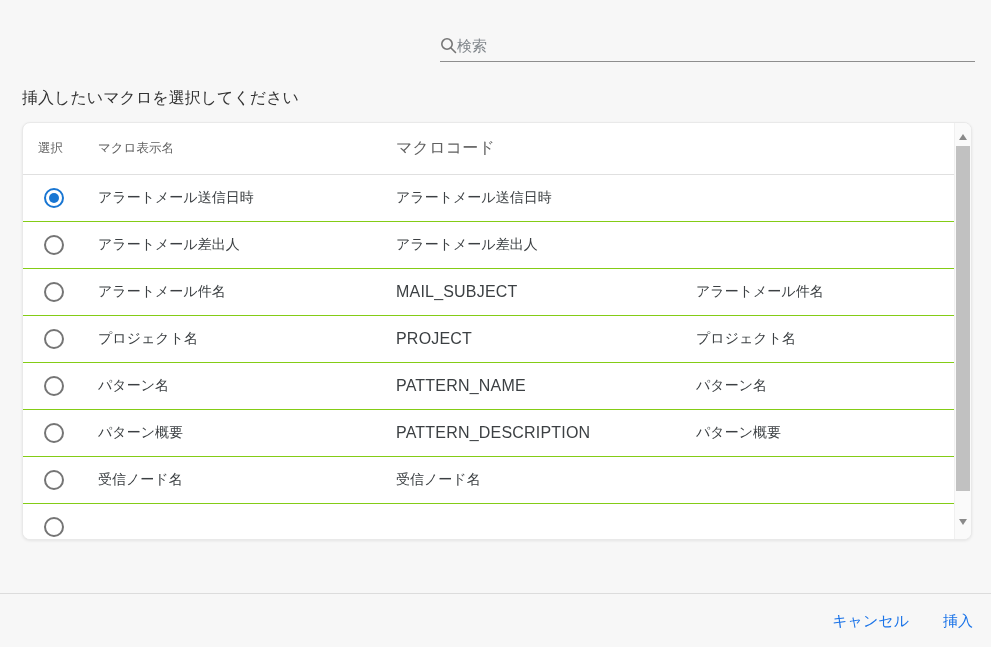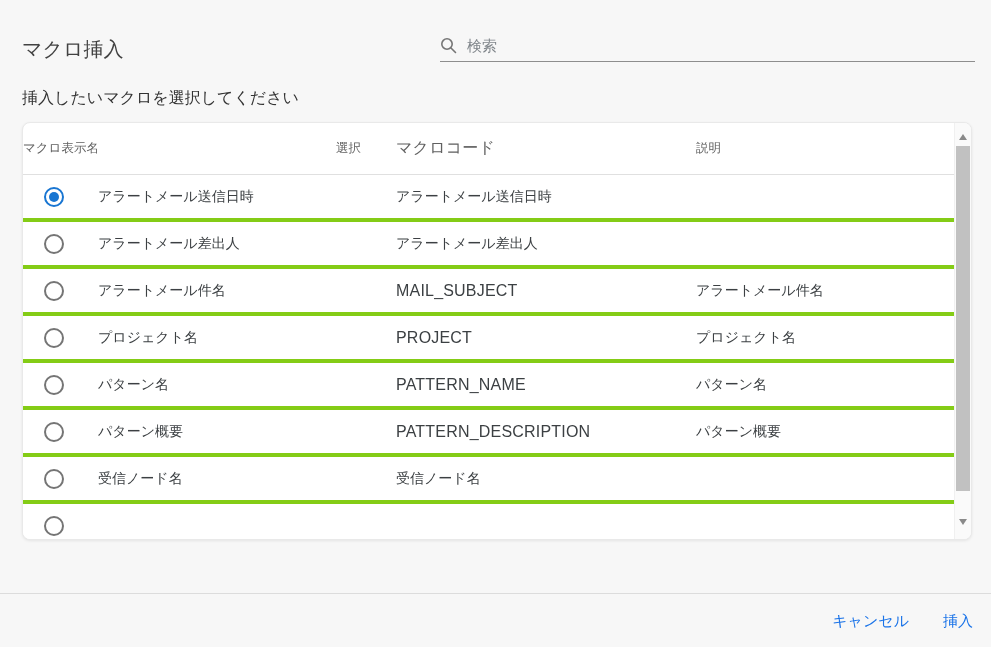--- a/index.html
+++ b/index.html
@@ -11,35 +11,35 @@
     position:relative;
     overflow:hidden;
   }
   .dialog { position:absolute; inset:0; }
 
   
   .title { position:absolute; left:22px; top:36px; font-size:20px; font-weight:400; color:#424242; }
   .subtitle { position:absolute; left:22px; top:88px; font-size:16px; color:#333; }
 
   .search { position:absolute; left:440px; top:30px; width:535px; height:32px;
-            display:flex; align-items:center; gap:10px; border-bottom:1px solid #8e8e8e; }
+            display:flex; align-items:center; border-bottom:1px solid #8e8e8e; }
   .search svg { flex:0 0 auto; }
   .search input { border:none; outline:none; background:transparent; flex:1;
                   font-size:15px; color:#3c4043; font-family:inherit; }
   .search input::placeholder { color:#80868b; }
 
   
   .card { position:absolute; left:22px; top:122px; width:950px; height:418px;
           background:#fff; border:1px solid #e9e9e9; border-radius:8px;
           box-shadow:0 1px 3px rgba(0,0,0,0.08); overflow:hidden; }
   .viewport { position:absolute; left:0; top:0; right:17px; bottom:0; overflow:hidden; }
 
   .thead { display:flex; height:52px; border-bottom:1px solid #e0e0e0; align-items:center;
            font-size:12.5px; color:#616161; }
-  .trow { display:flex; height:47px; border-bottom:4px solid #84cc16; align-items:center;
+  .trow { display:flex; height:47px; border-bottom:1px solid #84cc16; align-items:center;
           font-size:14px; color:#3c4043; background:#fff; }
   .cell { display:flex; align-items:center; height:100%; }
   .c-select { width:75px; flex:0 0 75px; padding-left:15px; }
   .c-name   { width:298px; flex:0 0 298px; }
   .c-code   { width:300px; flex:0 0 300px; font-size:16px; letter-spacing:0.2px; }
   .c-desc   { flex:1; }
   .trow .c-select { padding-left:21px; }
 
   .radio { position:relative; display:inline-block; width:20px; height:20px;
            border:2px solid #757575; border-radius:50%; background:#fff; cursor:pointer; }
@@ -61,39 +61,37 @@
   .footer-divider { position:absolute; left:0; top:593px; width:991px; height:1px; background:#dcdcdc; }
   .footer { position:absolute; top:606px; right:16px; display:flex; gap:30px; align-items:center; }
   .footer button { border:none; background:transparent; color:#1a73e8; font-size:15px;
                    font-weight:500; font-family:Liberation Serif, serif; cursor:pointer; padding:6px 2px; }
 </style>
 </head>
 <body>
 
 <div class="dialog">
 
-  <div class="title">マクロ挿入</div>
 
   <div class="search">
     <svg width="17" height="17" viewBox="0 0 17 17">
       <circle cx="7" cy="7" r="5.2" fill="none" stroke="#757575" stroke-width="1.6"></circle>
       <line x1="11" y1="11" x2="15.5" y2="15.5" stroke="#757575" stroke-width="1.6" stroke-linecap="round"></line>
     </svg>
     <input type="text" placeholder="検索" style="">
   </div>
 
   <div class="subtitle">挿入したいマクロを選択してください</div>
 
   <div class="card">
     <div class="viewport">
       <div class="thead">
+        <span class="cell c-select">選択</span>
         <span class="cell c-name">マクロ表示名</span>
-        <span class="cell c-select">選択</span>
         <span class="cell c-code">マクロコード</span>
-        <span class="cell c-desc">説明</span>
       </div>
       <div id="rows">
           <div class="trow">
             <span class="cell c-select">
               <span class="radio on"></span>
             </span>
             <span class="cell c-name">アラートメール送信日時</span>
             <span class="cell c-desc">アラートメール送信日時</span>
           </div>
           <div class="trow">

